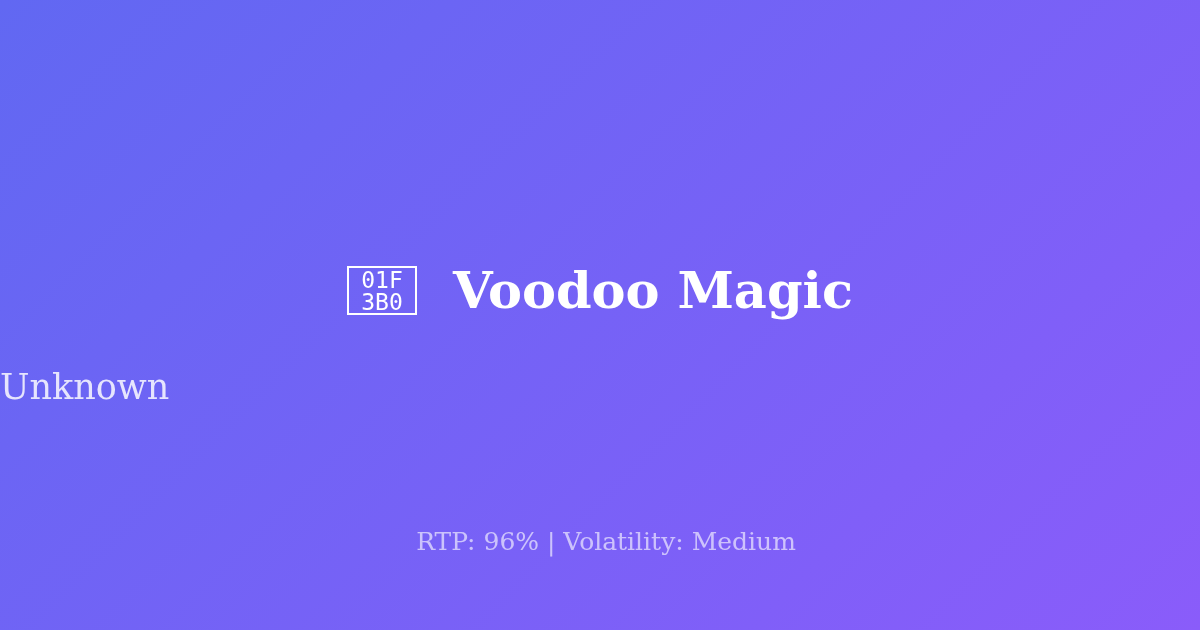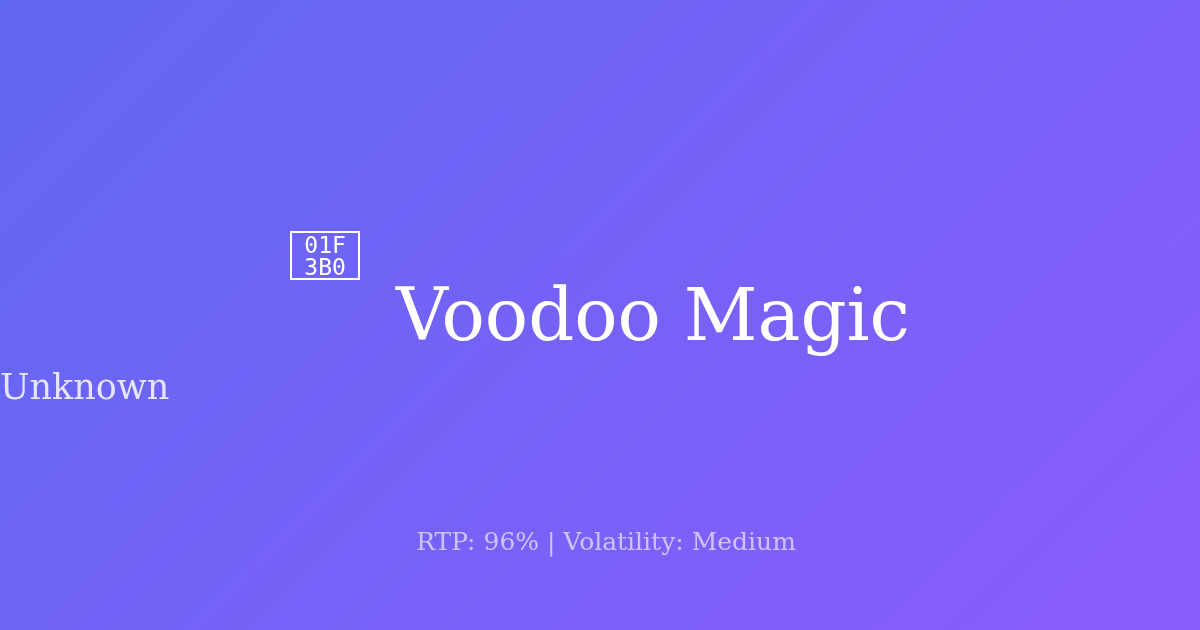--- a/index.html
+++ b/index.html
@@ -29,20 +29,21 @@
 
   
   .title-row {
     position: absolute;
     left: 0;
     right: 0;
     top: 2302px;
     top: 231px;
     display: flex;
     flex-direction: row;
+    align-items: center;
     justify-content: center;
     gap: 36px;
     padding: 0 40px;
     box-sizing: border-box;
   }
 
   
   .tofu-glyph {
     flex: 0 0 auto;
     width: 70px;
@@ -62,22 +63,22 @@
     font-size: 23px;
     letter-spacing: 0px;
     font-weight: 400;
     display: block;
     height: 22px;
     line-height: 22px;
   }
 
   .game-title {
     font-family: "DejaVu Serif", "Liberation Serif", serif;
-    font-weight: 400;
-    font-size: 72px;
+    font-weight: 700;
+    font-size: 51px;
     line-height: 1;
     color: #ffffff;
     white-space: nowrap;
     letter-spacing: 0px;
   }
 
   
   .provider {
     position: absolute;
     left: 0;

